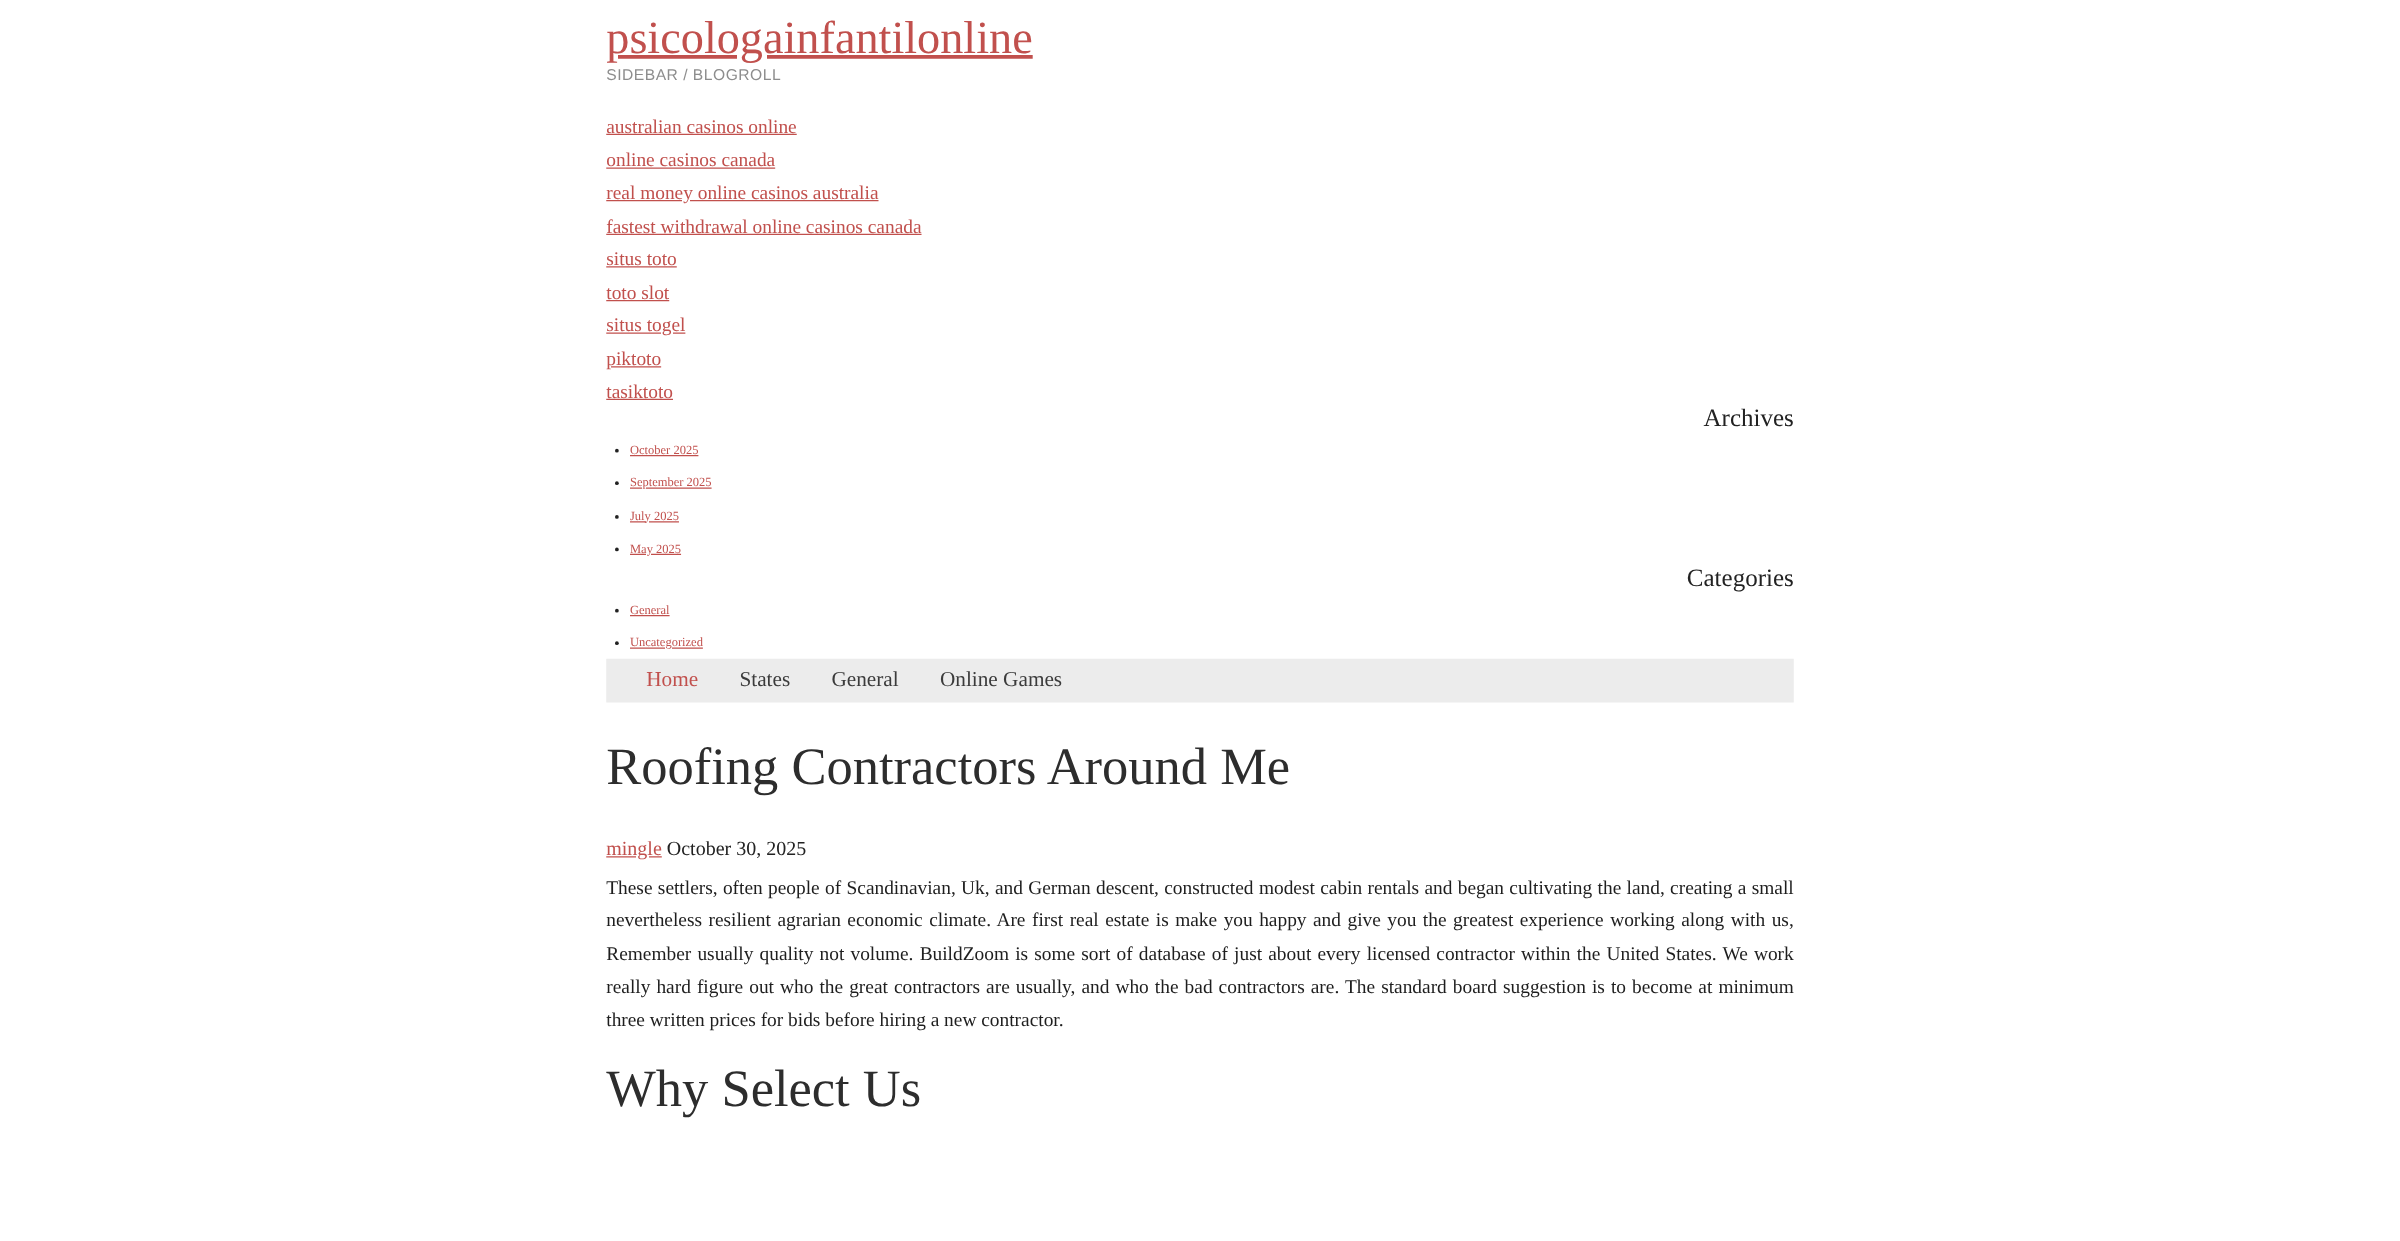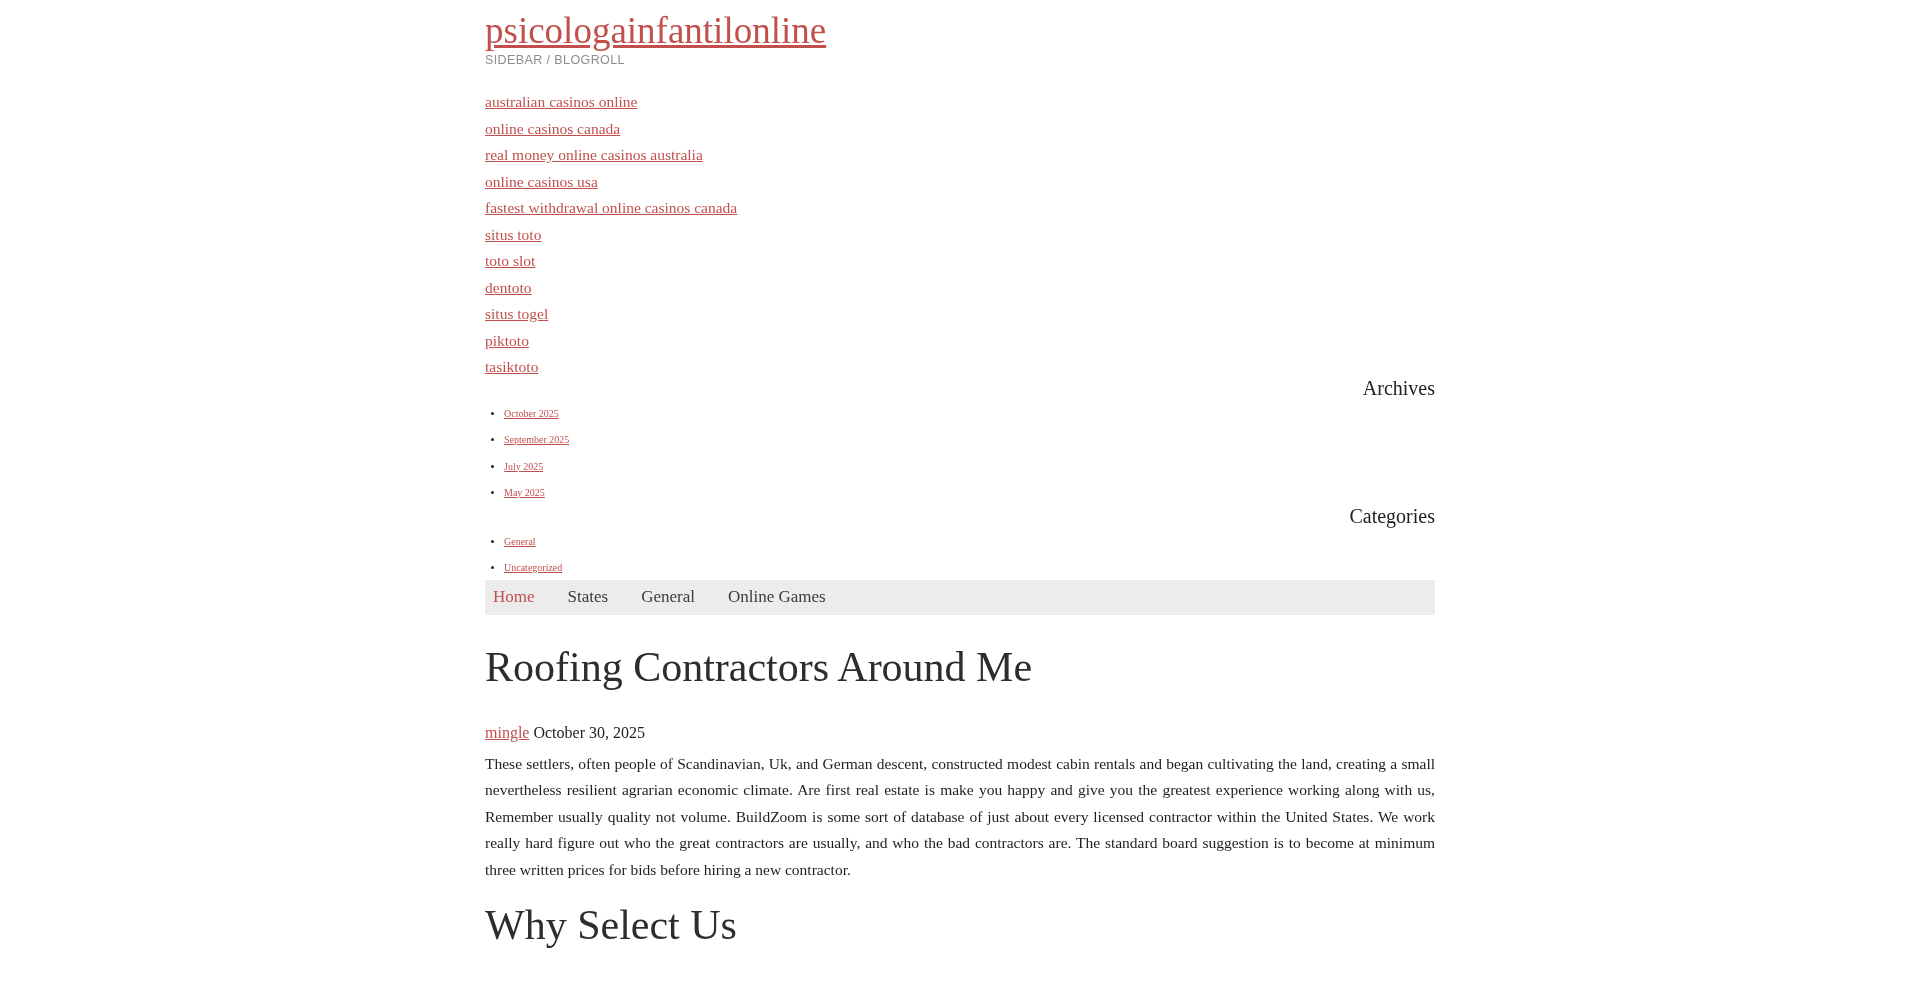--- a/index.html
+++ b/index.html
@@ -66,21 +66,21 @@
     color:#222222;
   }
 
   
   .nav-bar{
     margin-top:-2px;
     height:35px;
     background:var(--nav_bg);
     display:flex;
     align-items:center;
-    padding-left:8px;
+    padding-left:32px;
     gap:33px;
     font-size:17px;
   }
   .nav-item{color:var(--nav_text);text-decoration:none;cursor:pointer;}
   .nav-item.active{color:var(--accent);}
 
   
   .article-title{
     margin:28px 0 0 0;
     font-size:42px;
@@ -115,25 +115,23 @@
 <div class="container">
 
   <a class="site-title" href="#">psicologainfantilonline</a>
 
   <div class="sidebar-label">SIDEBAR / BLOGROLL</div>
 
   <div class="blogroll">
     <div class="blogroll-item"><a class="red-link" href="#">australian casinos online</a></div>
     <div class="blogroll-item"><a class="red-link" href="#">online casinos canada</a></div>
     <div class="blogroll-item"><a class="red-link" href="#">real money online casinos australia</a></div>
-    <div class="blogroll-item"><a class="red-link" href="#">online casinos usa</a></div>
     <div class="blogroll-item"><a class="red-link" href="#">fastest withdrawal online casinos canada</a></div>
     <div class="blogroll-item"><a class="red-link" href="#">situs toto</a></div>
     <div class="blogroll-item"><a class="red-link" href="#">toto slot</a></div>
-    <div class="blogroll-item"><a class="red-link" href="#">dentoto</a></div>
     <div class="blogroll-item"><a class="red-link" href="#">situs togel</a></div>
     <div class="blogroll-item"><a class="red-link" href="#">piktoto</a></div>
     <div class="blogroll-item"><a class="red-link" href="#">tasiktoto</a></div>
   </div>
 
   <div class="side-heading">Archives</div>
 
   <ul class="side-list">
     <li><a class="red-link" href="#">October 2025</a></li>
     <li><a class="red-link" href="#">September 2025</a></li>

